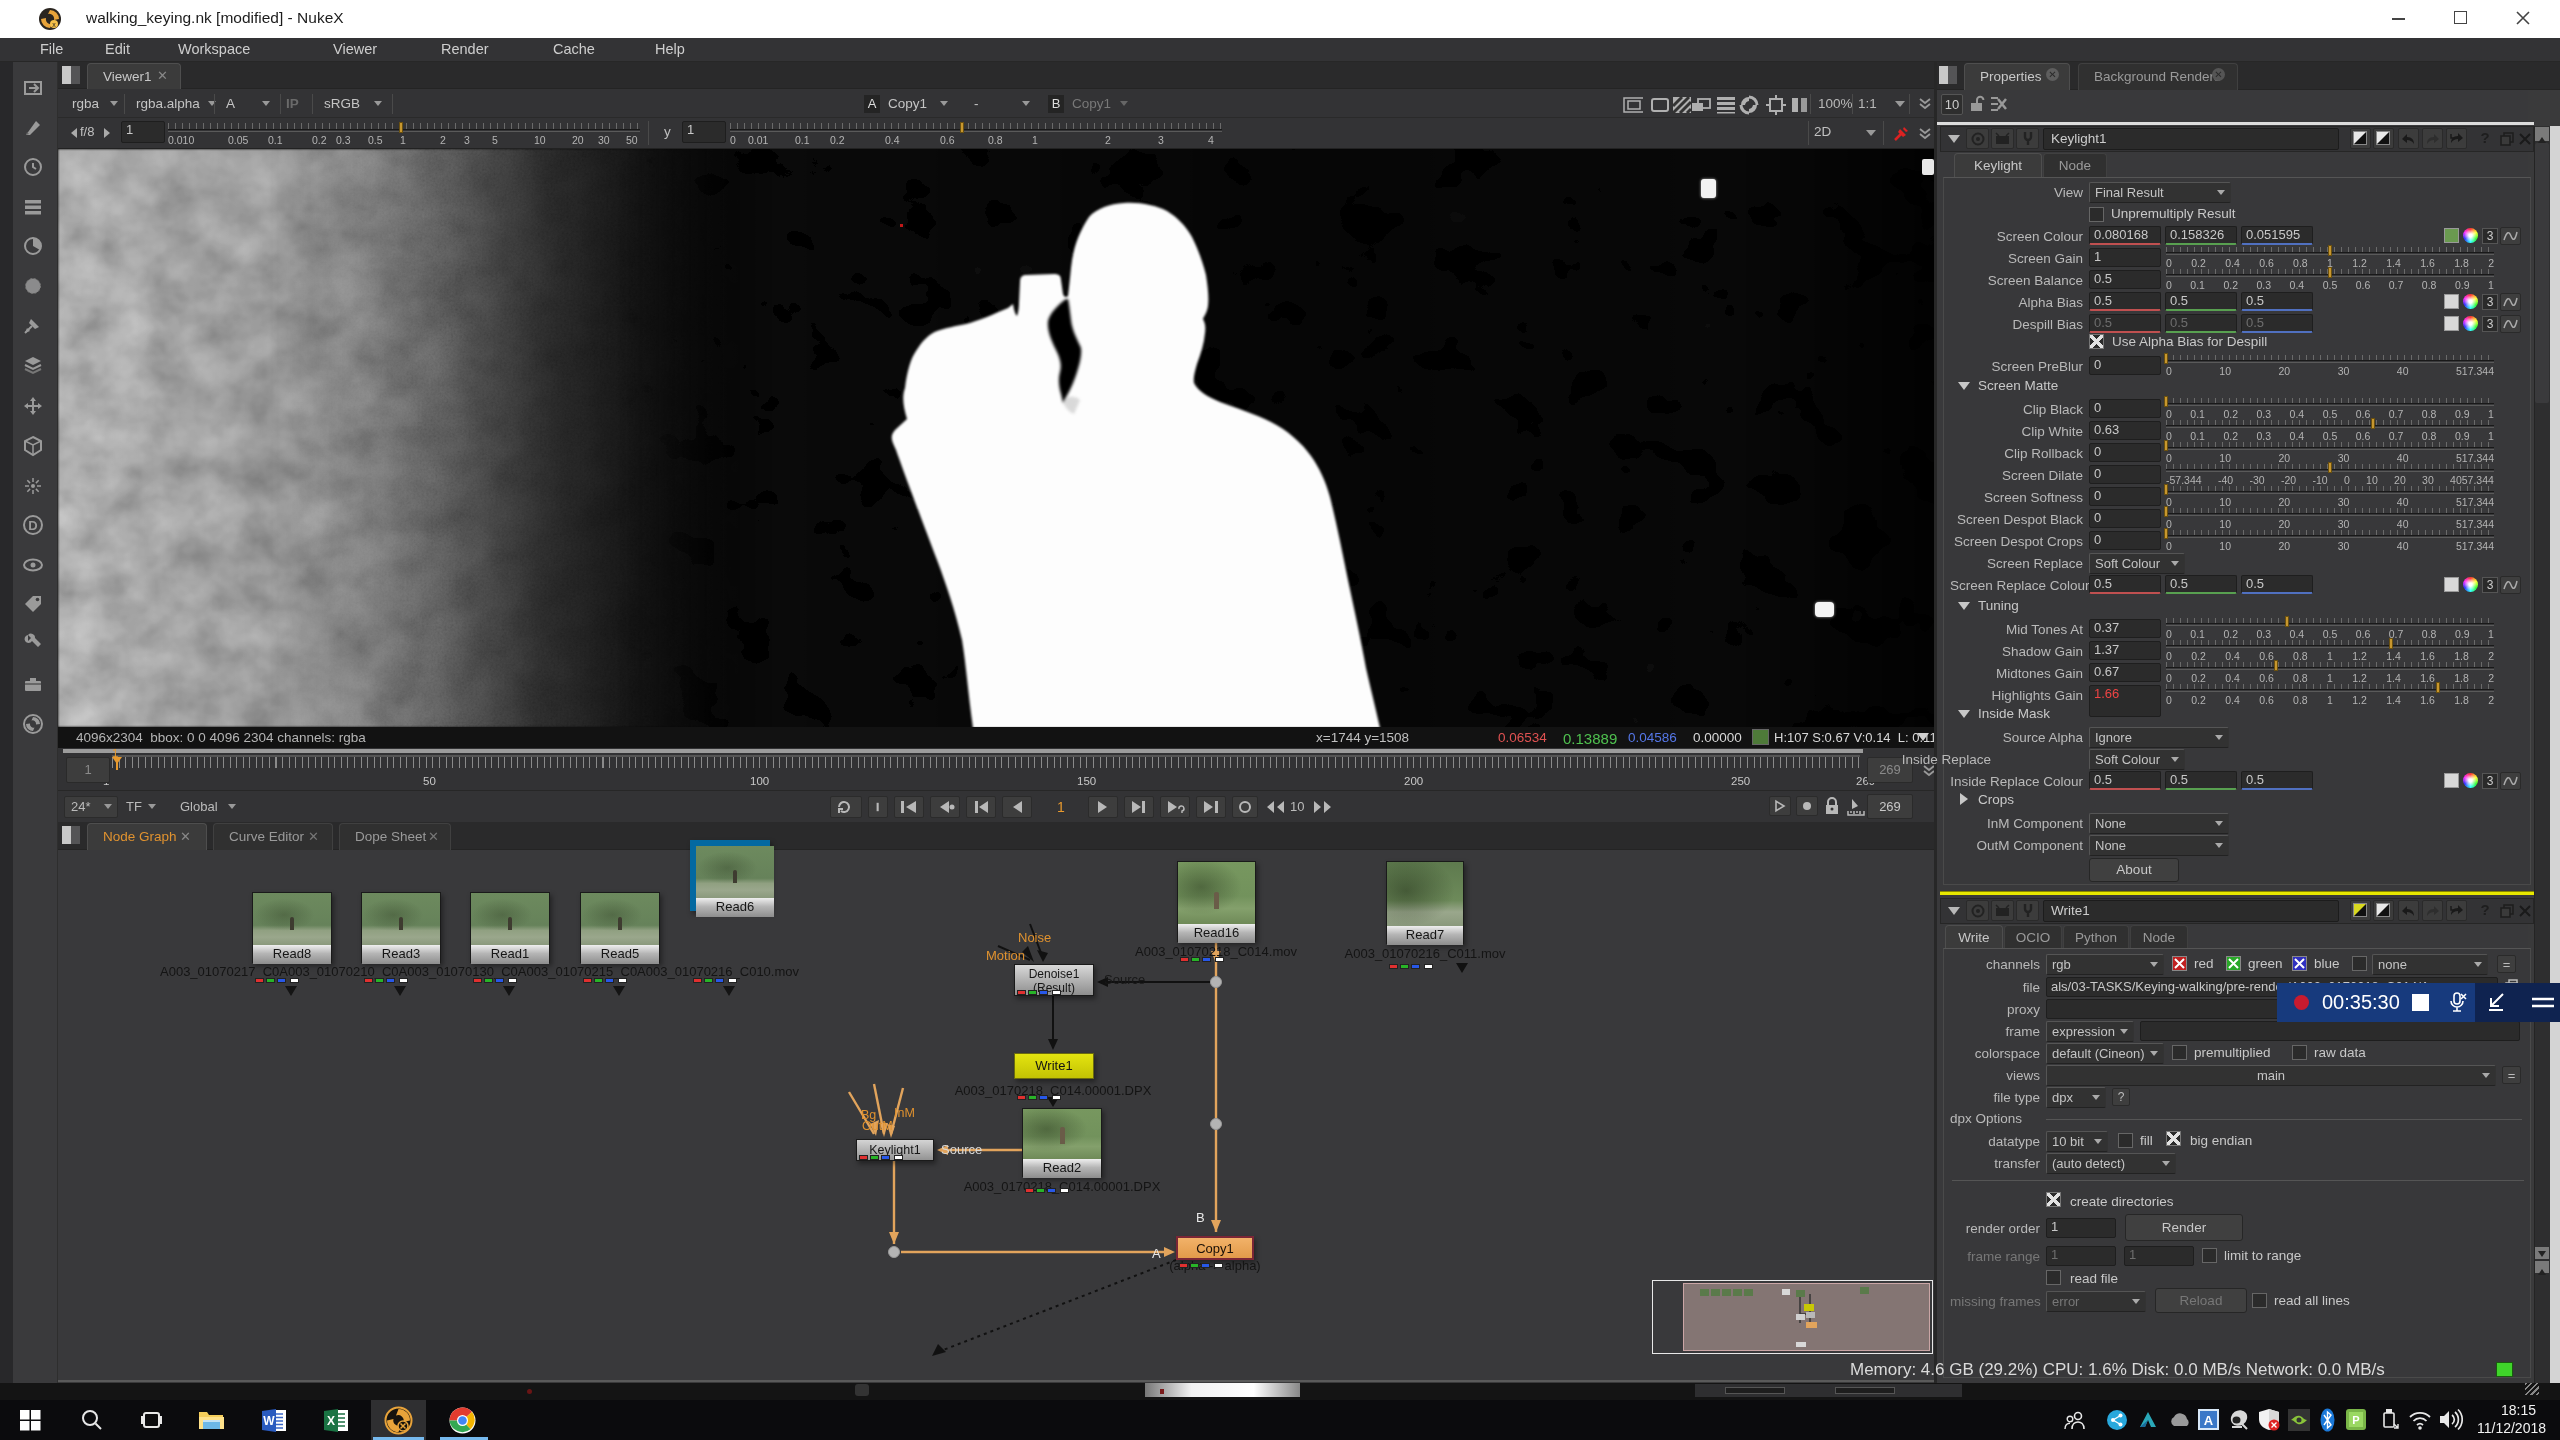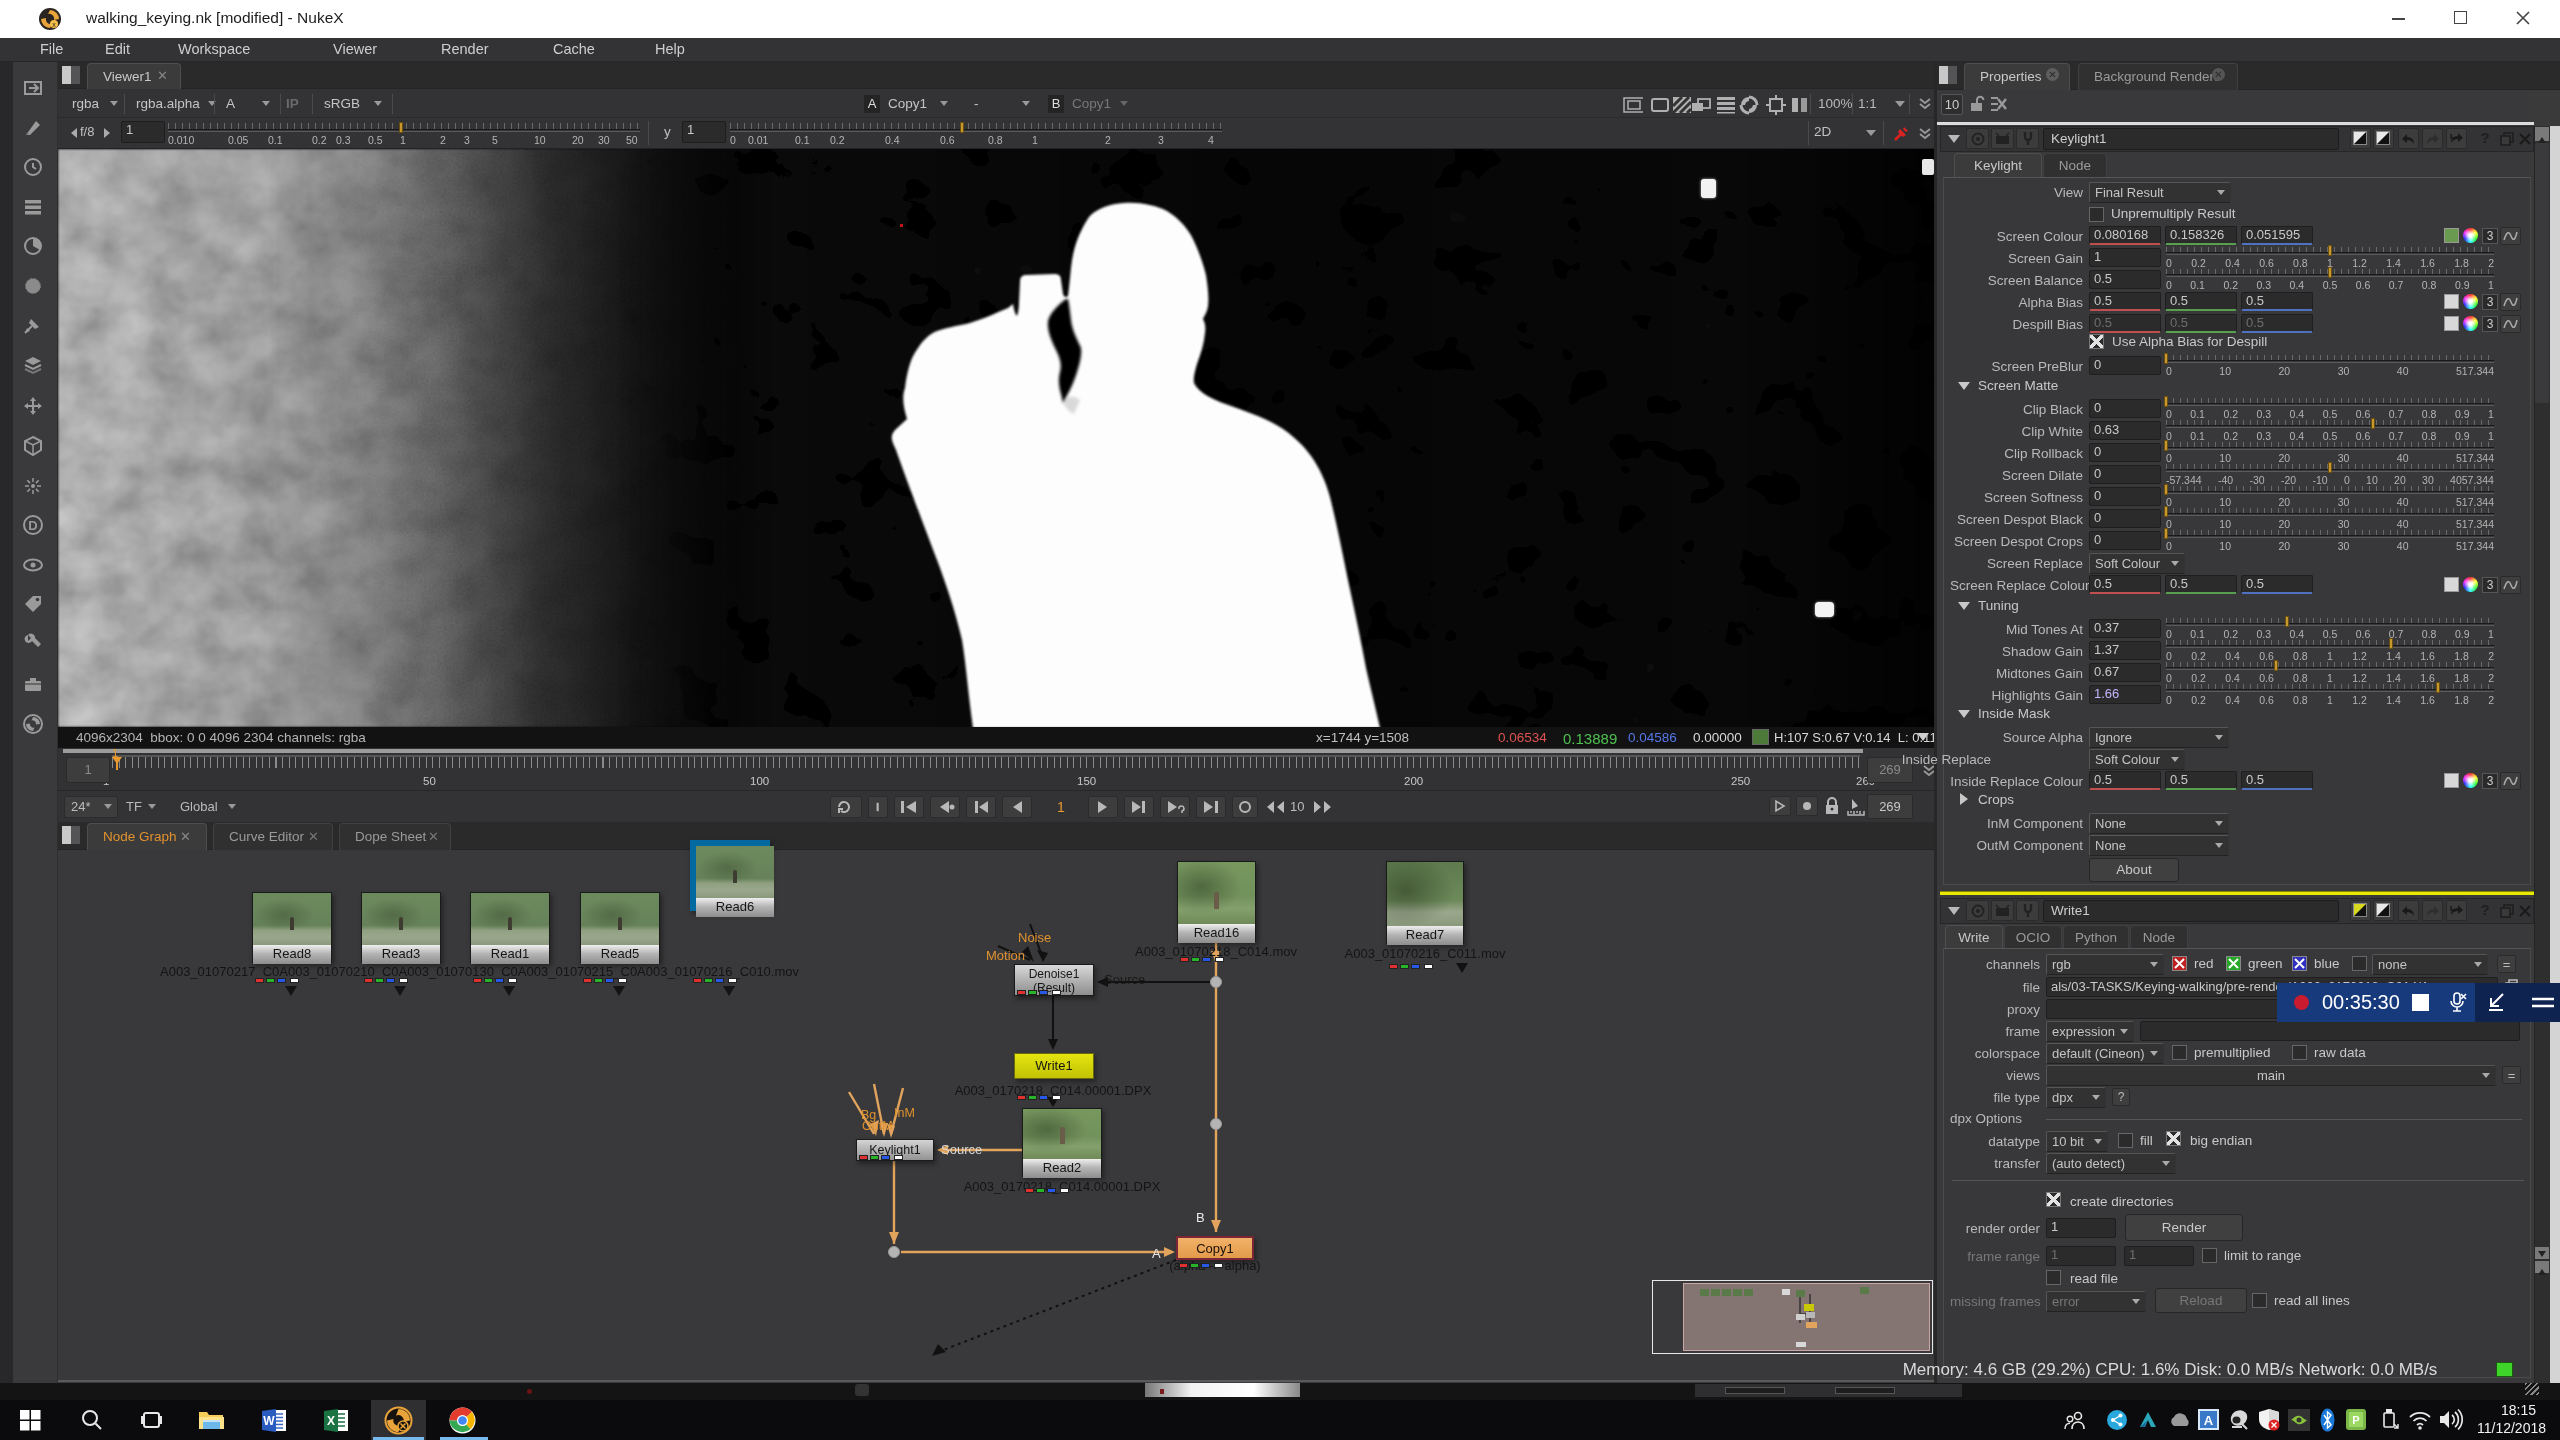--- a/index.html
+++ b/index.html
@@ -981,21 +981,21 @@
     <span>0.8</span>
     <span>1</span>
     <span>1.2</span>
     <span>1.4</span>
     <span>1.6</span>
     <span>1.8</span>
     <span>2</span>
   </div>
 <div class="a mk" style="left:2274px;top:660px"></div>
 <div class="a lbl" style="left:1950px;top:687px;width:133px">Highlights Gain</div>
-<div class="inp" style="left:2089px;top:685px;width:72px;height:19px;color:#c4b5fd">1.66</div>
+<div class="inp" style="left:2089px;top:685px;width:72px;height:32px;color:#ef4444">1.66</div>
 <div class="a tick" style="left:2166px;top:684px;width:328px;height:5px"></div>
 <div class="a trk" style="left:2166px;top:689px;width:328px"></div>
 <div class="slbl" style="left:2166px;top:695px;width:328px">
     <span>0</span>
     <span>0.2</span>
     <span>0.4</span>
     <span>0.6</span>
     <span>0.8</span>
     <span>1</span>
     <span>1.2</span>
@@ -1305,13 +1305,13 @@
     <path d="M4 10 a6 6 0 0 0 12 0 M10 16 v4 M6 20 h8" stroke="#fff" stroke-width="1.6" fill="none"></path>
     <path d="M14 3 l5 5 m0 -5 l-5 5" stroke="#fff" stroke-width="1.6"></path>
   </svg>
 <svg class="a" style="left:2487px;top:992px" width="20" height="20" viewBox="0 0 20 20">
     <path d="M16 2 L4 14 M4 6 v8 h8" stroke="#fff" stroke-width="2" fill="none"></path>
     <path d="M2 18 h14" stroke="#fff" stroke-width="2"></path>
   </svg>
 <svg class="a" style="left:2532px;top:997px" width="22" height="12" viewBox="0 0 22 12">
     <path d="M0 2 h22 M0 9 h22" stroke="#fff" stroke-width="2.4"></path>
   </svg>
-<div class="a a" style="left:1850px;top:1360px;width:640px;color:#dadada;font-size:17px;text-align:center;">Memory: 4.6 GB (29.2%) CPU: 1.6% Disk: 0.0 MB/s Network: 0.0 MB/s</div>
+<div class="a a" style="left:1850px;top:1360px;width:640px;color:#dadada;font-size:17px;text-align:left;">Memory: 4.6 GB (29.2%) CPU: 1.6% Disk: 0.0 MB/s Network: 0.0 MB/s</div>
 <div class="a" style="left:2496px;top:1362px;width:17px;height:15px;background:#3fd42a;border:1px solid #1a5a10"></div>
 </body></html>

